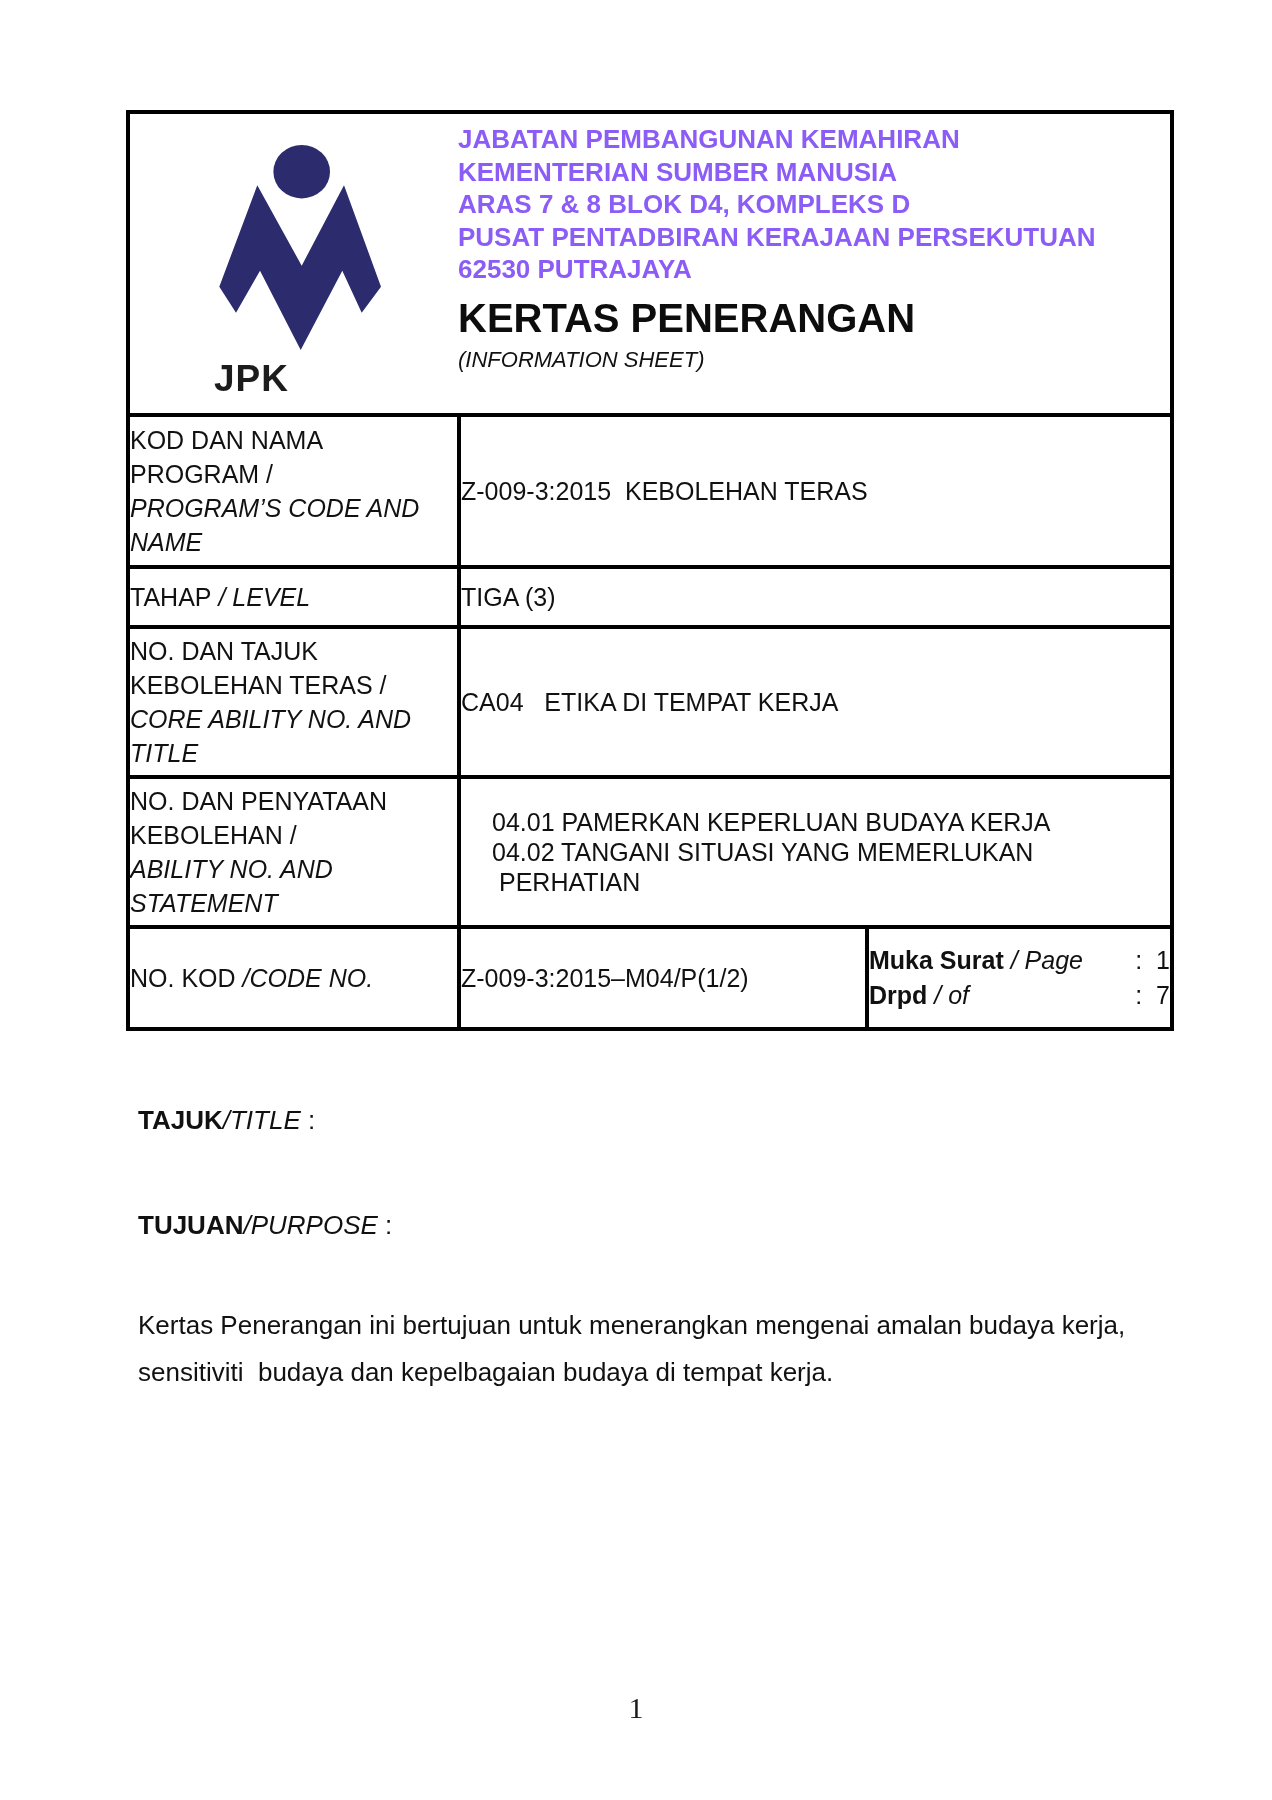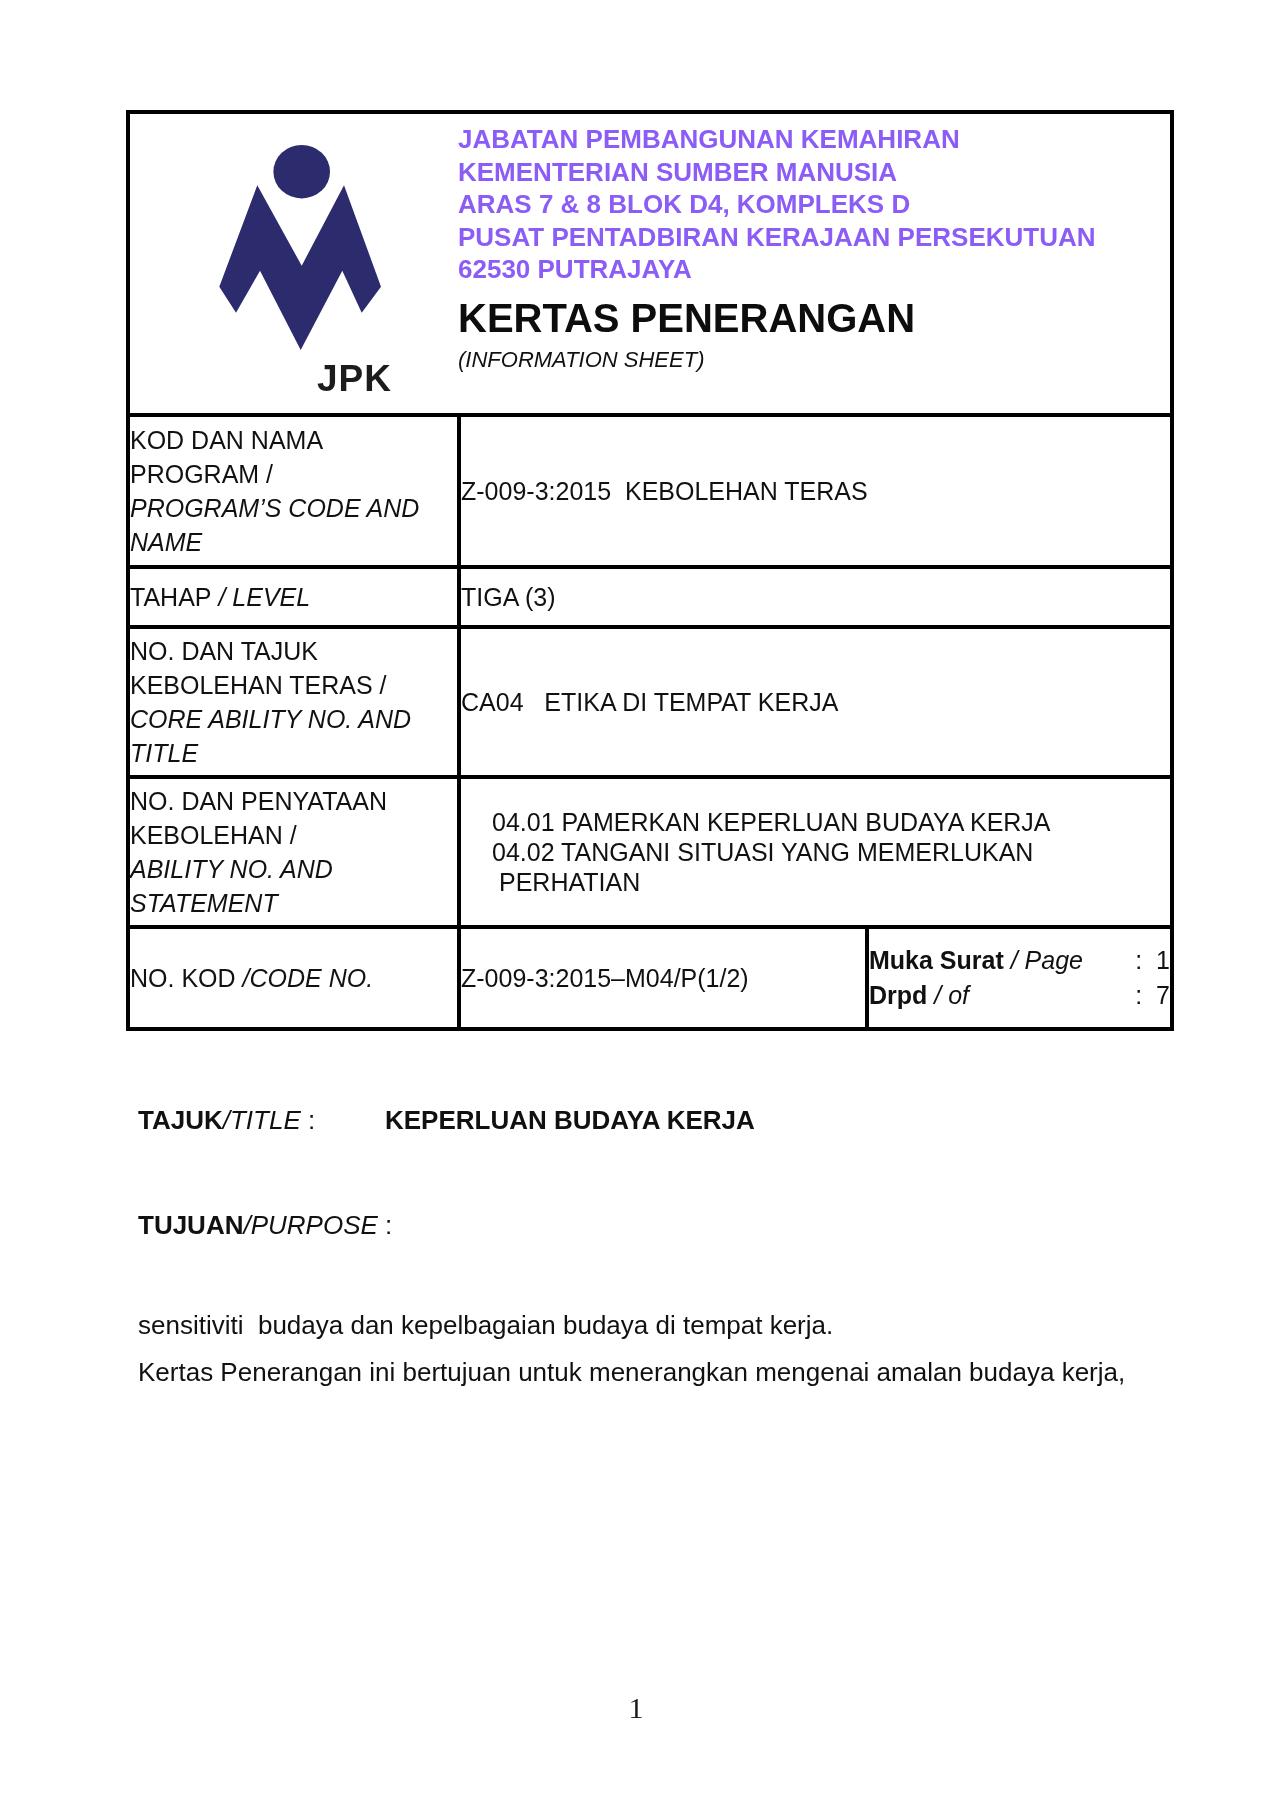--- a/index.html
+++ b/index.html
@@ -30,22 +30,22 @@
     border: 4px solid #000000;
     padding: 0;
     vertical-align: middle;
     font-size: 25px;
   }
 
   
   td.hcell { position: relative; height: 299px; }
   .logo { position: absolute; left: 86px; top: 29px; width: 168px; height: 208px; }
   .jpk {
-    position: absolute; left: 94px; top: 244px; width: 168px;
-    text-align: right; font-weight: bold; font-size: 37px; color: #1c1c1c;
+    position: absolute; left: 84px; top: 244px; width: 168px;
+    text-align: left; font-weight: bold; font-size: 37px; color: #1c1c1c;
     letter-spacing: 1px;
   }
   .addr {
     position: absolute; left: 328px; top: 9px;
     font-size: 26px; font-weight: bold; line-height: 32.5px; color: #8b5cf6;
   }
   .sheet-title {
     position: absolute; left: 328px; top: 182px;
     font-size: 40px; font-weight: bold; line-height: 44px; color: #0d0d0d;
   }
@@ -168,24 +168,23 @@
           <div class="pline">
             <span class="pre"><b>Drpd</b><i class="pre"> / of</i></span>
             <span class="pre">:  7</span>
           </div>
         </td>
       </tr>
     </tbody>
   </table>
 
   <span class="abs tajuk-label"><b>TAJUK</b><i>/TITLE</i><span class="pre"> :</span></span>
-  <span class="abs tajuk-value">KEPERLUAN BUDAYA KERJA</span>
 
   <span class="abs tujuan-label"><b>TUJUAN</b><i>/PURPOSE</i><span class="pre"> :</span></span>
 
   <div class="abs para">
+    <div class="para-line"><span class="b">Kertas Penerangan ini bertujuan untuk menerangkan mengenai</span><span> amalan budaya kerja,</span></div>
     <div class="para-line">sensitiviti  budaya dan kepelbagaian budaya di tempat kerja.</div>
-    <div class="para-line"><span class="b">Kertas Penerangan ini bertujuan untuk menerangkan mengenai</span><span> amalan budaya kerja,</span></div>
   </div>
 
   <div class="abs pageno">1</div>
 
 </div>
 
 </body></html>

